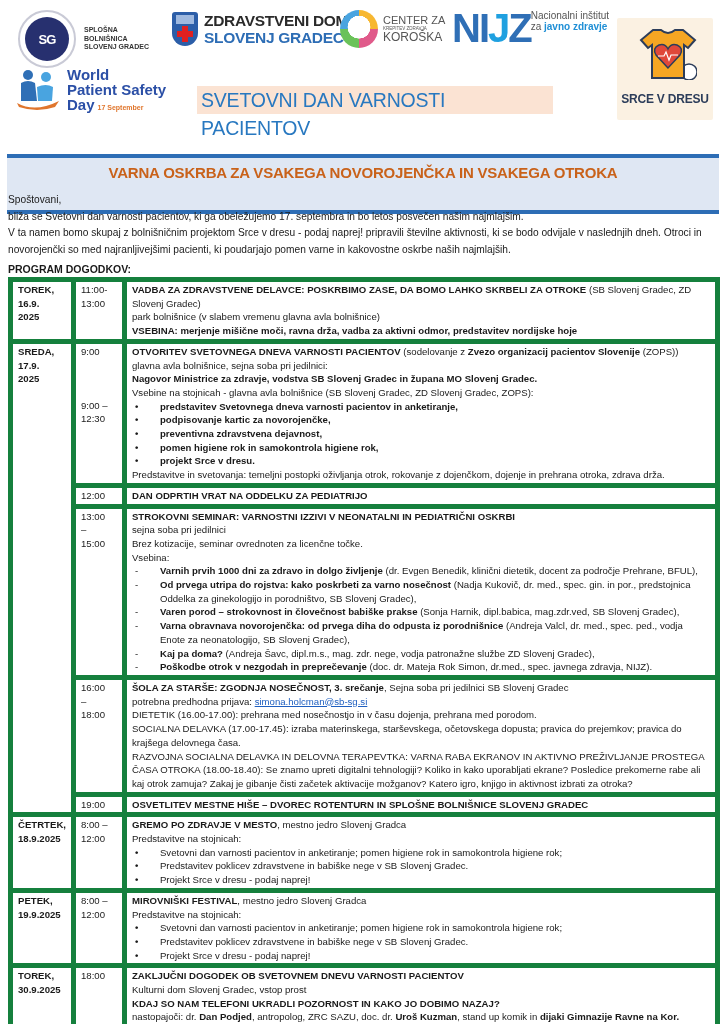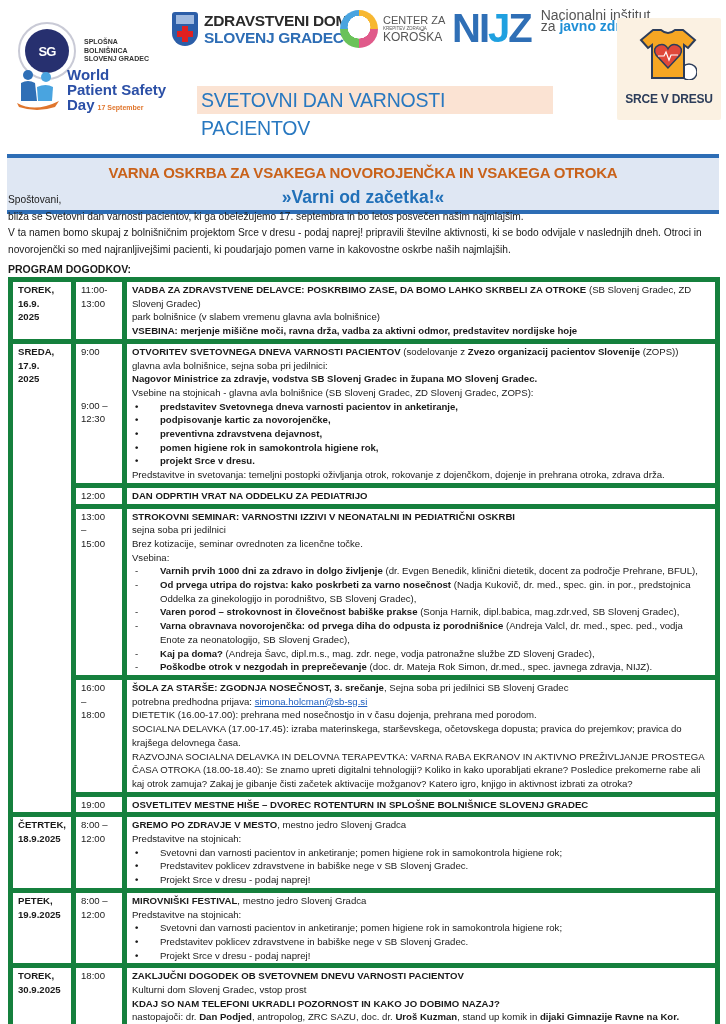--- a/index.html
+++ b/index.html
@@ -1,21 +1,21 @@
 <!DOCTYPE html>
 <html><head>
 <meta charset="utf-8">
 <style>
   * { box-sizing: border-box; margin: 0; padding: 0; }
   html, body { width: 726px; height: 1024px; background: #fff; overflow: hidden; }
   body { font-family: "Liberation Sans", sans-serif; color: #1a1a1a; position: relative; }
 
   
   .logos { position: absolute; left: 0; top: 0; width: 726px; height: 125px; }
-  .sbsg { position: absolute; left: 18px; top: 22px; display: flex; align-items: center; }
+  .sbsg { position: absolute; left: 18px; top: 10px; display: flex; align-items: center; }
   .sbsg-circle { width: 58px; height: 58px; border-radius: 50%; border: 2px solid #c9cad6; display: flex; align-items: center; justify-content: center; background: #fff; }
   .sbsg-inner { width: 44px; height: 44px; border-radius: 50%; background: #27306f; color: #fff; font-weight: bold; font-size: 13px; display: flex; align-items: center; justify-content: center; letter-spacing: -1px; }
   .sbsg-text { margin-left: 8px; font-size: 7px; line-height: 8.5px; color: #333; font-weight: bold; width: 70px; }
 
   .zdsg { position: absolute; left: 172px; top: 12px; display: flex; align-items: center; }
   .zd-shield { width: 26px; height: 34px; background: #2c5ea8; border-radius: 3px 3px 13px 13px; position: relative; }
   .zd-shield .cross-v { position: absolute; left: 10px; top: 14px; width: 6px; height: 16px; background: #e02020; }
   .zd-shield .cross-h { position: absolute; left: 5px; top: 19px; width: 16px; height: 6px; background: #e02020; }
   .zd-shield .tower { position: absolute; left: 4px; top: 3px; width: 18px; height: 9px; background: #9fb9df; }
   .zd-text { margin-left: 6px; line-height: 17px; }
@@ -25,24 +25,24 @@
   .czk { position: absolute; left: 340px; top: 10px; display: flex; align-items: center; }
   .czk-icon { width: 38px; height: 38px; border-radius: 50%; position: relative; background: radial-gradient(circle at 50% 45%, #fff 40%, transparent 41%), conic-gradient(#f7b731 0 25%, #e05a8a 25% 50%, #6ac259 50% 75%, #49a4e0 75% 100%); }
   .czk-text { margin-left: 5px; color: #555; line-height: 11px; }
   .czk-text .a { font-size: 11px; }
   .czk-text .b { font-size: 4.5px; line-height: 6px; }
   .czk-text .c { font-size: 12px; }
 
   .nijz { position: absolute; left: 452px; top: 8px; display: flex; align-items: flex-start; }
   .nijz-mark { font-size: 40px; font-weight: bold; color: #2f6fb6; letter-spacing: -2px; line-height: 40px; }
   .nijz-mark .j { color: #1fa0e0; }
-  .nijz-text { margin-left: 10px; margin-top: 2px; font-size: 14px; line-height: 11px; color: #555; }
+  .nijz-text { margin-top: 2px; font-size: 10px; line-height: 11px; color: #555; }
   .nijz-text b { color: #1f8fd6; }
 
-  .srce { position: absolute; left: 617px; top: 18px; width: 104px; height: 102px; background: #fbf1e2; border-radius: 2px; }
+  .srce { position: absolute; left: 617px; top: 18px; width: 96px; height: 102px; background: #fbf1e2; border-radius: 2px; }
   .shirt { position: absolute; left: 22px; top: 10px; width: 58px; height: 52px; }
   .srce-label { position: absolute; left: 0; width: 100%; top: 74px; text-align: center; font-weight: bold; font-size: 12px; color: #2c3d5a; letter-spacing: -0.2px; }
 
   .wpsd { position: absolute; left: 15px; top: 67px; display: flex; align-items: flex-start; }
   .wpsd-icon { width: 46px; height: 46px; position: relative; }
   .wpsd-text { margin-left: 6px; color: #2b4fa6; font-weight: bold; line-height: 15px; }
   .wpsd-text .w { font-size: 15px; }
   .wpsd-text .d small { font-size: 7px; color: #e0762d; font-weight: bold; margin-left: 3px; }
 
   .main-title { position: absolute; left: 197px; top: 86px; width: 356px; height: 28px; background: #fbe3d3; color: #2878c0; font-weight: normal; font-size: 19.5px; line-height: 28px; padding-left: 4px; letter-spacing: -0.2px; }
@@ -138,21 +138,20 @@
       <div class="w">Patient Safety</div>
       <div class="w d"><span>Day</span><small>17 September</small></div>
     </div>
   </div>
 
   <div class="main-title">SVETOVNI DAN VARNOSTI PACIENTOV</div>
 </div>
 
 <div class="banner">
   <div class="t1">VARNA OSKRBA ZA VSAKEGA NOVOROJENČKA IN VSAKEGA OTROKA</div>
-  <div class="t2">»Varni od začetka!«</div>
 </div>
 
 <div class="intro">
   <div>Spoštovani,</div>
   <div>bliža se Svetovni dan varnosti pacientov, ki ga obeležujemo 17. septembra in bo letos posvečen našim najmlajšim.</div>
   <div>V ta namen bomo skupaj z bolnišničnim projektom Srce v dresu - podaj naprej! pripravili številne aktivnosti, ki se bodo odvijale v naslednjih dneh. Otroci in novorojenčki so med najranljivejšimi pacienti, ki poudarjajo pomen varne in kakovostne oskrbe naših najmlajših.</div>
 </div>
 
 <div class="program-label">PROGRAM DOGODKOV:</div>
 

